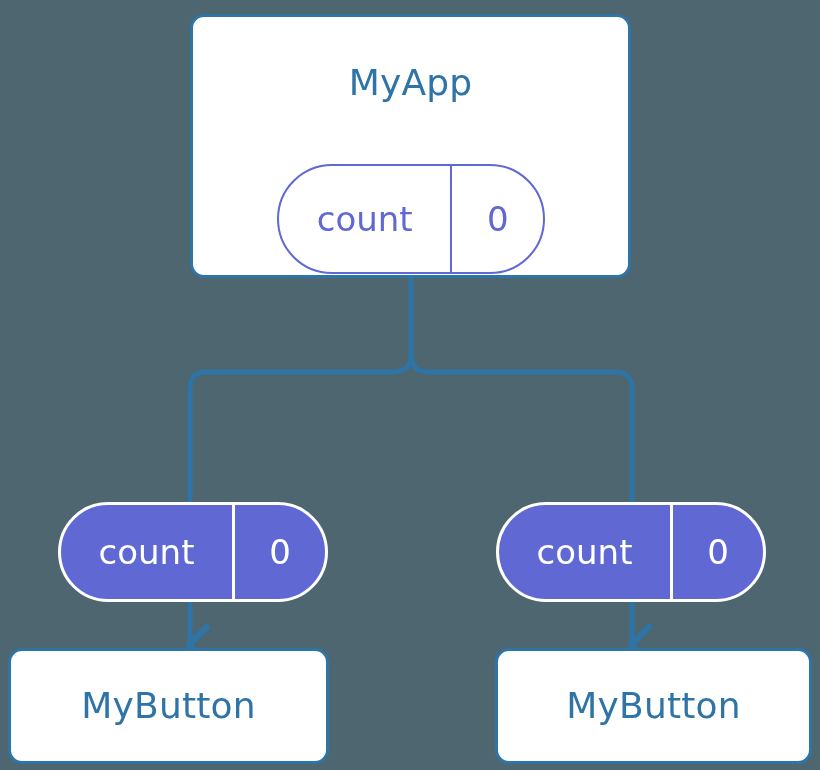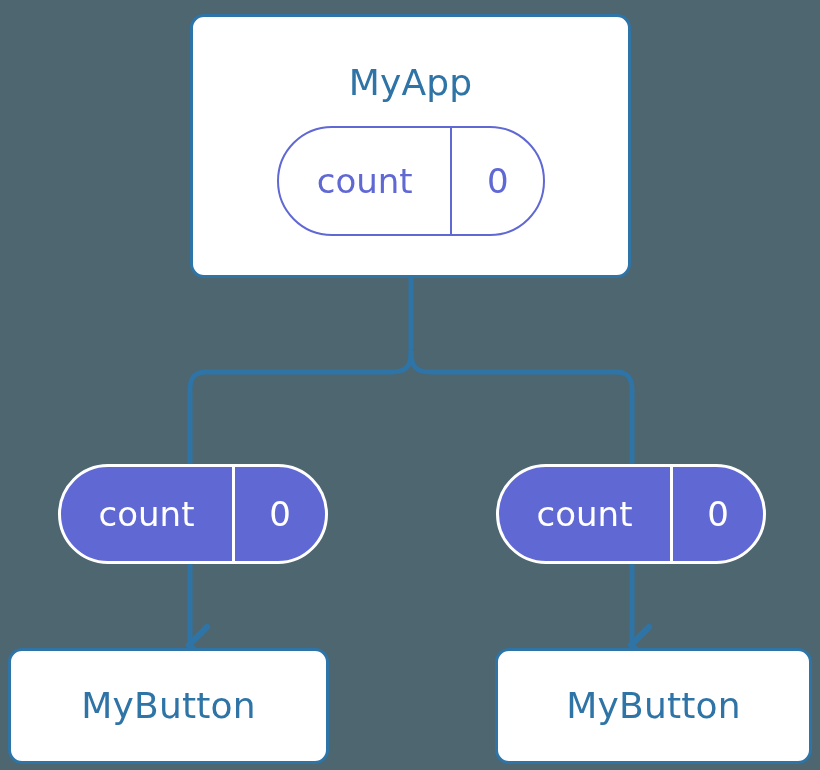--- a/index.html
+++ b/index.html
@@ -58,20 +58,21 @@
   }
 
   
   .pill {
     position: absolute;
     box-sizing: border-box;
     display: flex;
     align-items: stretch;
     border-radius: 999px;
     overflow: hidden;
+    margin-top: 38px;
   }
   .pill .pill-key,
   .pill .pill-val {
     display: flex;
     align-items: center;
     justify-content: center;
     font-size: 34px;
     line-height: 1;
     white-space: nowrap;
     box-sizing: border-box;

